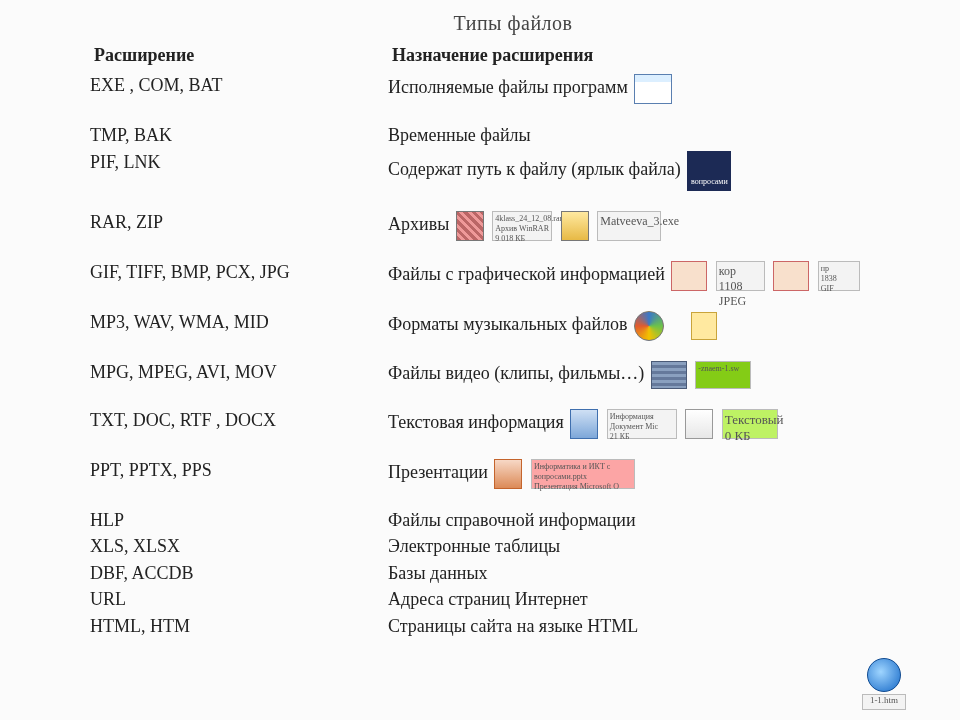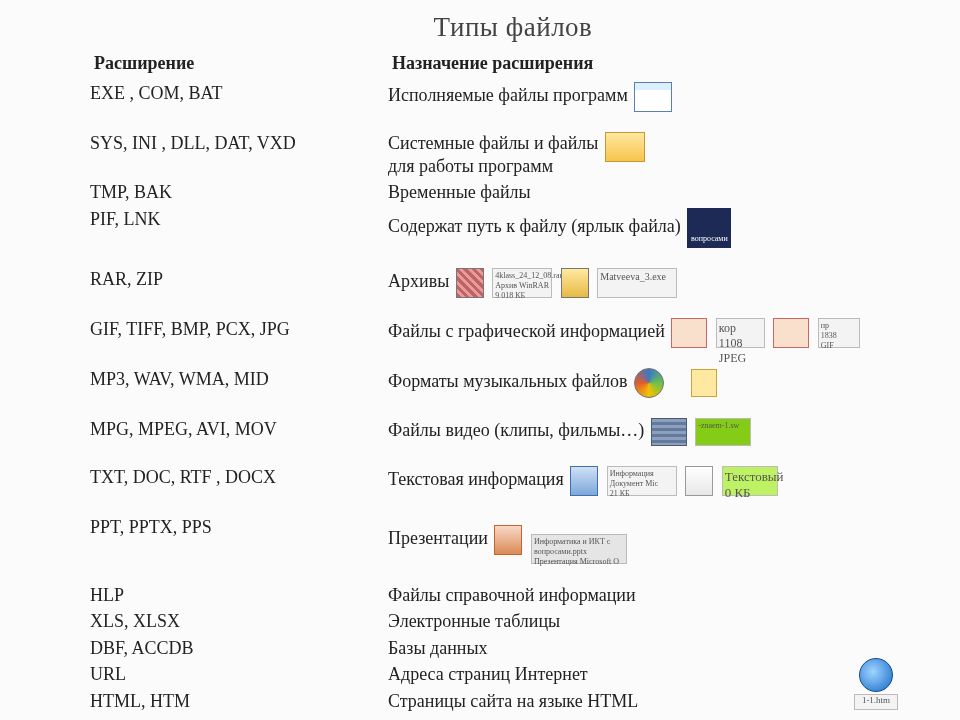--- a/index.html
+++ b/index.html
@@ -12,21 +12,21 @@
     color: #222;
     overflow: hidden;
   }
   .page {
     padding: 12px 24px 20px 90px;
     box-sizing: border-box;
   }
   h1.title {
     font-weight: 400;
     text-align: center;
-    font-size: 27px;
+    font-size: 20px;
     margin: 0 0 8px 0;
     color: #444;
     letter-spacing: .5px;
   }
   table.types {
     border-collapse: collapse;
     width: 100%;
   }
   table.types th {
     font-weight: 700;
@@ -54,41 +54,41 @@
     margin: 0 2px;
     border: 1px solid #777;
     box-sizing: border-box;
   }
   .ico.window   { width:38px; height:30px; background:linear-gradient(#dcefff 0 25%, #fff 25% 100%); border-color:#5a7fb0; }
   .ico.sysfold  { width:40px; height:30px; background:linear-gradient(#ffe7a0,#f8c44c); border-color:#c79a2d; }
   .ico.desklink { width:44px; height:40px; background:#1c2a55; color:#fff; font-size:8px; text-align:center; padding-top:26px; border:none; }
   .ico.rar      { width:28px; height:30px; background:repeating-linear-gradient(45deg,#b66,#b66 3px,#e99 3px,#e99 6px); }
   .ico.rarlabel { width:60px; height:30px; background:#f3f3f3; border-color:#bbb; font-size:8px; color:#555; padding:2px; }
   .ico.zip      { width:28px; height:30px; background:linear-gradient(#ffe9a0,#e7b945); }
-  .ico.ziplabel { width:80px; height:30px; background:#f3f3f3; border-color:#bbb; font-size:10px; color:#555; padding:2px; }
+  .ico.ziplabel { width:64px; height:30px; background:#f3f3f3; border-color:#bbb; font-size:12px; color:#555; padding:2px; }
   .ico.img1     { width:36px; height:30px; background:#f8e0cc; border-color:#c66; }
   .ico.img1lab  { width:49px; height:30px; background:#f3f3f3; border-color:#bbb; font-size:12px; color:#555; padding:2px; }
   .ico.img2     { width:36px; height:30px; background:#f8e0cc; border-color:#c66; }
   .ico.img2lab  { width:42px; height:30px; background:#f3f3f3; border-color:#bbb; font-size:8px; color:#555; padding:2px; }
   .ico.wmp      { width:30px; height:30px; border-radius:50%; background:conic-gradient(#3a78c7,#6cc24a,#f2c200,#e35b2d,#3a78c7); }
   .ico.aud2     { width:26px; height:28px; background:#ffe9a0; border-color:#c9a43b; }
   .ico.mov      { width:36px; height:28px; background:repeating-linear-gradient(#8aa0bf 0 3px,#65799b 3px 6px); border-color:#4a5a77; }
   .ico.movlab   { width:56px; height:28px; background:#84cc16; border-color:#bbb; font-size:8px; color:#555; padding:2px; }
   .ico.doc      { width:28px; height:30px; background:linear-gradient(#cfe0f4,#7da7d9); border-color:#3f6fae; }
   .ico.doclab   { width:70px; height:30px; background:#f3f3f3; border-color:#bbb; font-size:8px; color:#555; padding:2px; }
   .ico.txt      { width:28px; height:30px; background:linear-gradient(#fff,#e7e7e7); border-color:#999; }
   .ico.txtlab   { width:56px; height:30px; background:#bef264; border-color:#bbb; font-size:13px; color:#555; padding:2px; }
   .ico.ppt      { width:28px; height:30px; background:linear-gradient(#f7d8c6,#dc8a57); border-color:#c4642c; }
-  .ico.pptlab   { width:96px; height:30px; background:#e5e5e5; border-color:#bbb; font-size:8px; color:#555; padding:2px;margin-top:18px; }
+  .ico.pptlab   { width:104px; height:30px; background:#fca5a5; border-color:#bbb; font-size:8px; color:#555; padding:2px; }
   .ico.ie       { width:34px; height:34px; border-radius:50%; background:radial-gradient(circle at 40% 40%, #9fd5ff, #1568c7); border-color:#0e4a91; }
   .ico.ielab    { width:44px; height:16px; background:#f3f3f3; border-color:#bbb; font-size:9px; color:#555; text-align:center; }
   .iconstrip { white-space: nowrap; }
   .html-icon-block{
     position:absolute;
-    right:60px;
+    right:52px;
     bottom:10px;
     text-align:center;
   }
 </style>
 </head>
 <body>
 
 <div class="page">
 
   <h1 class="title">Типы файлов</h1>
@@ -103,30 +103,20 @@
     <tr class="spaced">
       <td class="ext">EXE ,  COM,     BAT</td>
       <td>
         <span>Исполняемые файлы программ</span>
         <span class="iconstrip">
           <span class="ico window"></span>
         </span>
       </td>
     </tr>
 
-    <tr>
-      <td class="ext">SYS,   INI ,   DLL, DAT, VXD</td>
-      <td>
-        <span style="display:inline-block;white-space:pre-line;vertical-align:top">Системные файлы и файлы
-для работы программ</span>
-        <span class="iconstrip">
-          <span class="ico sysfold"></span>
-        </span>
-      </td>
-    </tr>
 
     <tr>
       <td class="ext">TMP,    BAK</td>
       <td>Временные файлы</td>
     </tr>
 
     <tr class="spaced">
       <td class="ext">PIF, LNK</td>
       <td>
         <span>Содержат путь к файлу (ярлык файла)</span>

